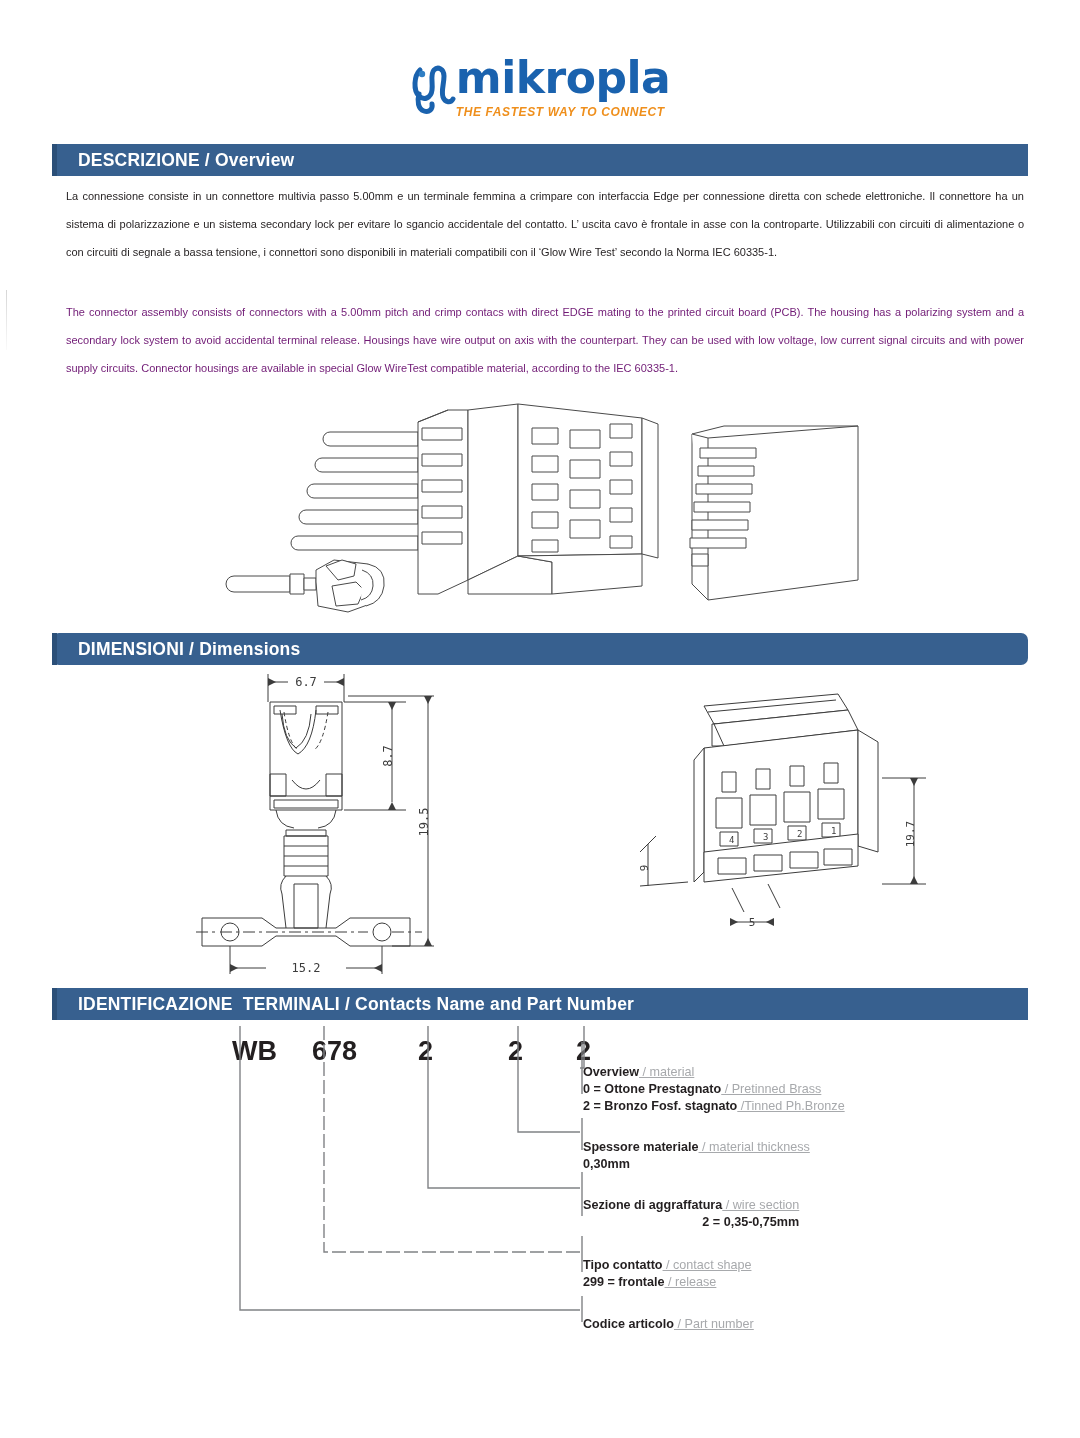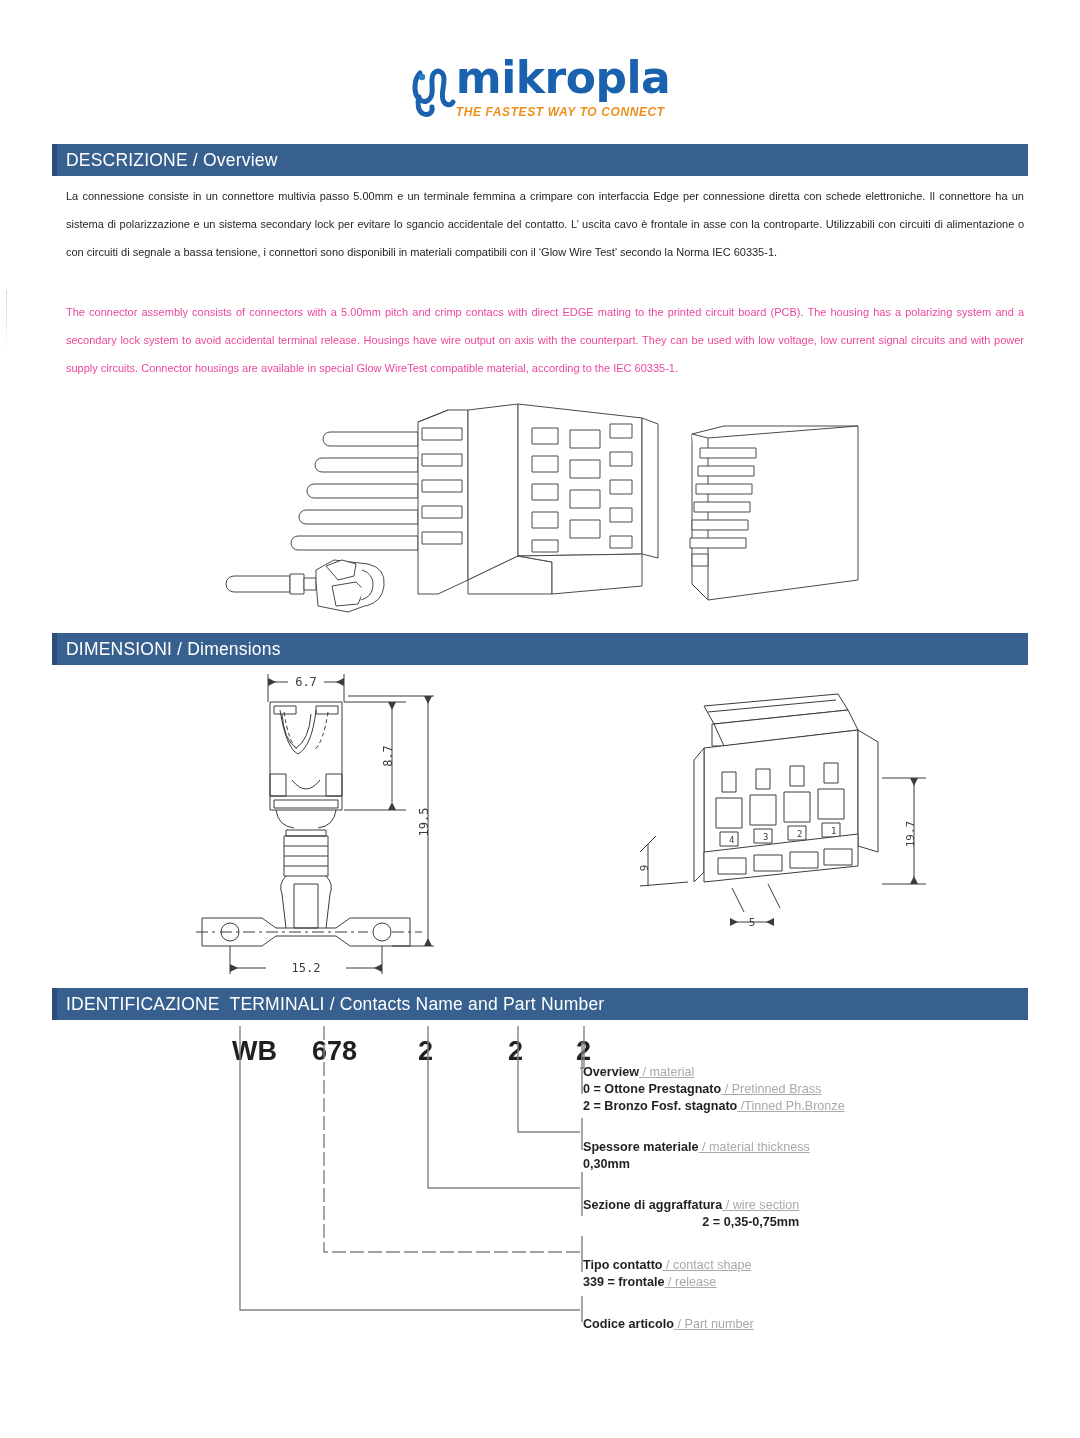--- a/index.html
+++ b/index.html
@@ -35,21 +35,21 @@
     position: absolute;
     left: 0; right: 0;
     top: 52px;
     height: 70px;
     display: flex;
     align-items: center;
     justify-content: center;
   }
   .logo {
     display: flex;
-    align-items: flex-end;
+    align-items: center;
     gap: 0;
   }
   .logo-mark {
     width: 46px;
     height: 56px;
     flex: none;
     margin-top: 2px;
   }
   .logo-text-block {
     display: flex;
@@ -88,42 +88,42 @@
   .bar::before {
     content: "";
     position: absolute;
     left: 0; top: 0; bottom: 0;
     width: 5px;
     background: #2b4f78;
   }
   .bar-title {
     color: #ffffff;
     font-size: 17.5px;
-    font-weight: normal;
+    font-weight: bold;
     letter-spacing: 0.2px;
-    padding-left: 14px;
+    padding-left: 26px;
     font-family: "Liberation Sans", sans-serif;
     white-space: pre;
   }
   #bar-descrizione { top: 144px; }
-  #bar-dimensioni  { top: 633px; }
+  #bar-dimensioni  { top: 633px; border-radius: 7px; }
   #bar-identificazione { top: 988px; }
 
   
   .para {
     position: absolute;
     left: 66px;
     width: 958px;
     text-align: justify;
     font-size: 11px;
     line-height: 28px;
     font-family: Liberation Sans, sans-serif;
   }
   #para-it { top: 182px; color: #231f20; }
-  #para-en { top: 298px; color: #ec4899; }
+  #para-en { top: 298px; color: #701a75; }
 
   
   .art { position: absolute; }
   #art-overview { left: 222px; top: 404px; width: 640px; height: 220px; }
   #art-dim-left { left: 196px; top: 664px; width: 260px; height: 320px; }
   #art-dim-right { left: 626px; top: 686px; width: 310px; height: 290px; }
   #art-partnum { left: 232px; top: 1022px; width: 600px; height: 310px; }
 
   svg { display: block; overflow: visible; }
 
@@ -463,21 +463,21 @@
       <div class="callout" style="top: 75px;">
         <div><span class="it">Spessore materiale</span><span class="en"> / material thickness</span></div>
         <div><span class="val">0,30mm</span></div>
       </div>
       <div class="callout" style="top: 133px; text-align: right;">
         <div><span class="it">Sezione di aggraffatura</span><span class="en"> / wire section</span></div>
         <div><span class="val">2 = 0,35-0,75mm</span></div>
       </div>
       <div class="callout" style="top: 193px;">
         <div><span class="it">Tipo contatto</span><span class="en"> / contact shape</span></div>
-        <div><span class="val">339 = frontale</span><span class="en"> / release</span></div>
+        <div><span class="val">299 = frontale</span><span class="en"> / release</span></div>
       </div>
       <div class="callout" style="top: 252px;">
         <div><span class="it">Codice articolo</span><span class="en"> / Part number</span></div>
       </div>
     </div>
 
   <div class="footer">
     
     
   </div>

